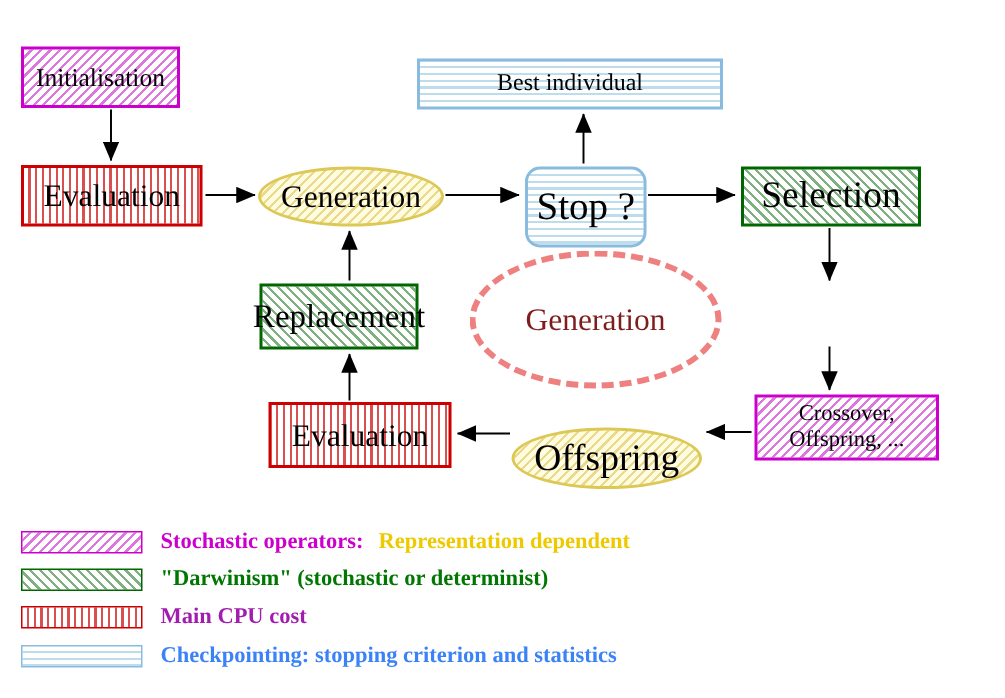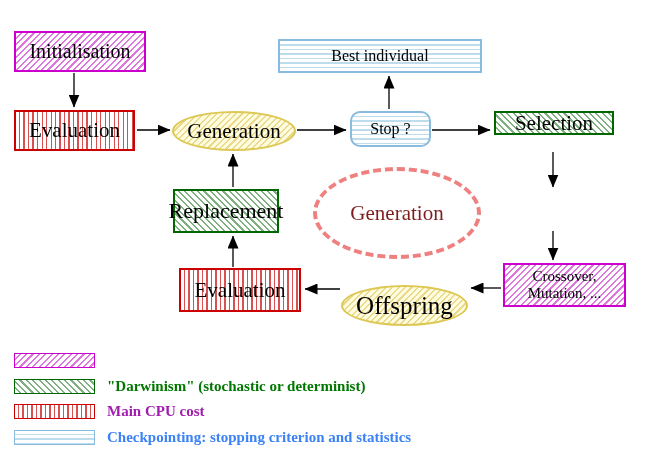--- a/index.html
+++ b/index.html
@@ -42,26 +42,26 @@
     background: repeating-linear-gradient(180deg, #ffffff 0 3px, #bddcec 3px 4.5px);
   }
   .yellow-hatch {
     border: 2px solid #ddc855;
     background: #fffde0 repeating-linear-gradient(135deg, rgba(0,0,0,0) 0 3px, #ecd98d 3px 4.5px);
   }
   .ellipse { border-radius: 50%; }
   .rounded { border-radius: 10px; }
 
   
-  .n-initialisation { left: 14px; top: 31px; width: 132px; height: 41px; font-size: 20px; }
+  .n-initialisation { left: 14px; top: 31px; width: 106px; height: 41px; font-size: 17px; }
   .n-evaluation-top { left: 14px; top: 110px; width: 121px; height: 41px; font-size: 21px; }
   .n-population     { left: 172px; top: 111px; width: 124px; height: 40px; font-size: 21px; }
-  .n-stop           { left: 350px; top: 111px; width: 81px;  height: 36px; font-size: 16px; }
+  .n-stop           { left: 350px; top: 111px; width: 81px;  height: 54px; font-size: 26px; }
   .n-best           { left: 278px; top: 39px;  width: 204px; height: 34px; font-size: 16px; }
-  .n-selection      { left: 494px; top: 111px; width: 120px; height: 24px; font-size: 21px; }
+  .n-selection      { left: 494px; top: 111px; width: 120px; height: 40px; font-size: 25px; }
   .n-parents        { left: 492px; top: 189px; width: 124px; height: 41px; font-size: 21px; }
   .n-crossover      { left: 503px; top: 263px; width: 123px; height: 44px; font-size: 15px; flex-direction: column; line-height: 17px; }
   .n-offspring      { left: 341px; top: 285px; width: 127px; height: 41px; font-size: 25px; }
   .n-evaluation-bot { left: 179px; top: 268px; width: 122px; height: 44px; font-size: 21px; }
   .n-replacement    { left: 173px; top: 189px; width: 106px; height: 44px; font-size: 22px; }
   .n-generation {
     left: 313px; top: 167px; width: 168px; height: 92px;
     border: 4px dashed #ee8080;
     border-radius: 50%;
     color: #7f1d1d;
@@ -124,33 +124,36 @@
 
   <div class="node cyan-stripe rounded n-stop">Stop ?</div>
 
   <div class="node cyan-stripe n-best">Best individual</div>
 
   <div class="node green-hatch n-selection">Selection</div>
 
 
   <div class="node magenta-hatch n-crossover">
     <span>Crossover,</span>
-    <span>Mutation, ...</span>
+    <span>Offspring, ...</span>
   </div>
 
   <div class="node yellow-hatch ellipse n-offspring">Offspring</div>
 
   <div class="node red-stripe n-evaluation-bot">Evaluation</div>
 
   <div class="node green-hatch n-replacement">Replacement</div>
 
   <div class="node n-generation">Generation</div>
 
   <div class="legend-row lr-1">
     <div class="swatch sw-magenta"></div>
+    <div class="legend-text">
+      <span class="lt-magenta">Stochastic operators:</span><span class="lt-yellow">Representation dependent</span>
+    </div>
   </div>
 
   <div class="legend-row lr-2">
     <div class="swatch sw-green"></div>
     <div class="legend-text lt-green">"Darwinism" (stochastic or determinist)</div>
   </div>
 
   <div class="legend-row lr-3">
     <div class="swatch sw-red"></div>
     <div class="legend-text lt-red">Main CPU cost</div>

